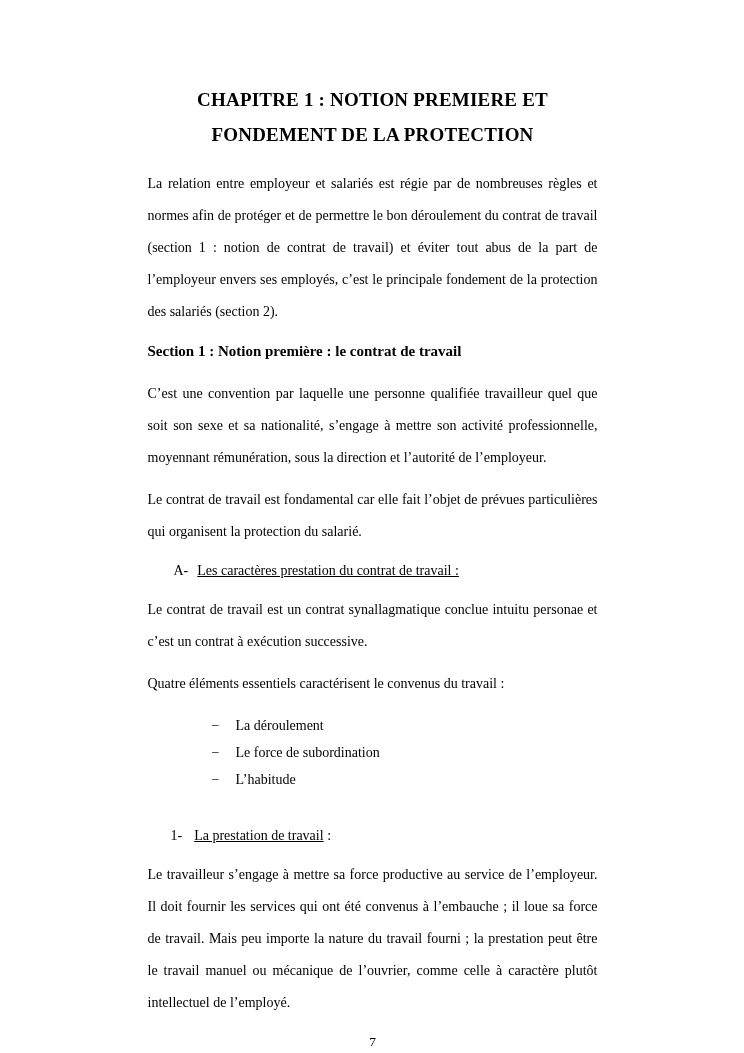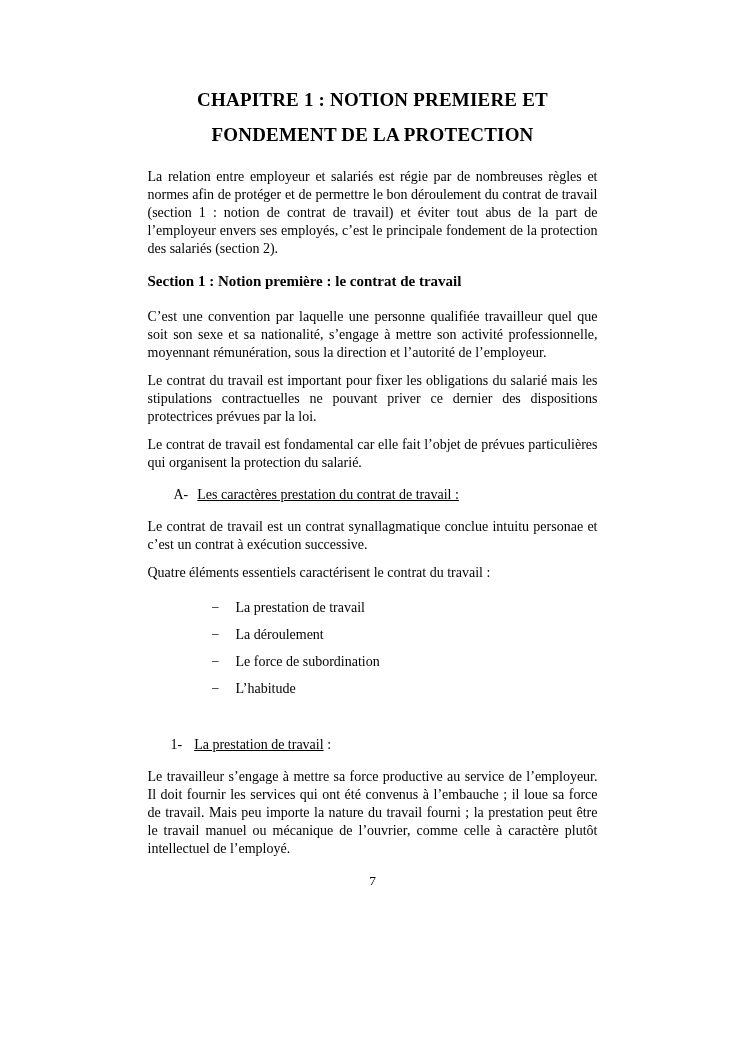--- a/index.html
+++ b/index.html
@@ -22,21 +22,21 @@
   .title {
     font-size: 19px;
     font-weight: bold;
     text-align: center;
     line-height: 35px;
     margin: 0 0 16px 0;
     letter-spacing: 0.2px;
   }
   .para {
     font-size: 14px;
-    line-height: 18px;
+    line-height: 32px;
     text-align: justify;
     margin: 0 0 10px 0;
   }
   .section-heading {
     font-size: 15px;
     font-weight: bold;
     line-height: 26px;
     margin: 0 0 14px 0;
   }
   .list-line {
@@ -76,36 +76,32 @@
 <div class="page">
 
   <h1 class="title">CHAPITRE 1 : NOTION PREMIERE ET FONDEMENT DE LA PROTECTION</h1>
 
   <p class="para">La relation entre employeur et salariés est régie par de nombreuses règles et normes afin de protéger et de permettre le bon déroulement du contrat de travail (section 1 : notion de contrat de travail)  et éviter tout abus de la part de l’employeur envers ses employés, c’est le principale fondement de la protection des salariés (section 2).</p>
 
   <h2 class="section-heading">Section 1 : Notion première : le contrat de travail</h2>
 
   <p class="para">C’est une convention par laquelle une personne qualifiée travailleur quel que soit son sexe et sa nationalité, s’engage à mettre son activité professionnelle, moyennant rémunération, sous la direction et l’autorité de l’employeur.</p>
 
-  <p class="para">Le contrat du travail est important pour fixer les obligations du salarié mais les stipulations contractuelles ne pouvant priver ce dernier des dispositions protectrices prévues par la loi.</p>
 
   <p class="para">Le contrat de travail est fondamental car elle fait l’objet de prévues particulières qui organisent la protection du salarié.</p>
 
   <div class="list-line item-a">
     <span class="marker">A-</span><span class="underline">Les caractères prestation du contrat de travail : </span>
   </div>
 
   <p class="para">Le contrat de travail est un contrat synallagmatique conclue intuitu personae et c’est un contrat à exécution successive.</p>
 
-  <p class="para">Quatre  éléments essentiels caractérisent le contrat du travail :</p>
+  <p class="para">Quatre  éléments essentiels caractérisent le convenus du travail :</p>
 
   <div class="bullets">
-    <div class="bullet">
-      <span class="bullet-marker">−</span><span>La prestation de travail</span>
-    </div>
     <div class="bullet">
       <span class="bullet-marker">−</span><span>La déroulement</span>
     </div>
     <div class="bullet">
       <span class="bullet-marker">−</span><span>Le force de subordination</span>
     </div>
     <div class="bullet">
       <span class="bullet-marker">−</span><span>L’habitude</span>
     </div>
   </div>

